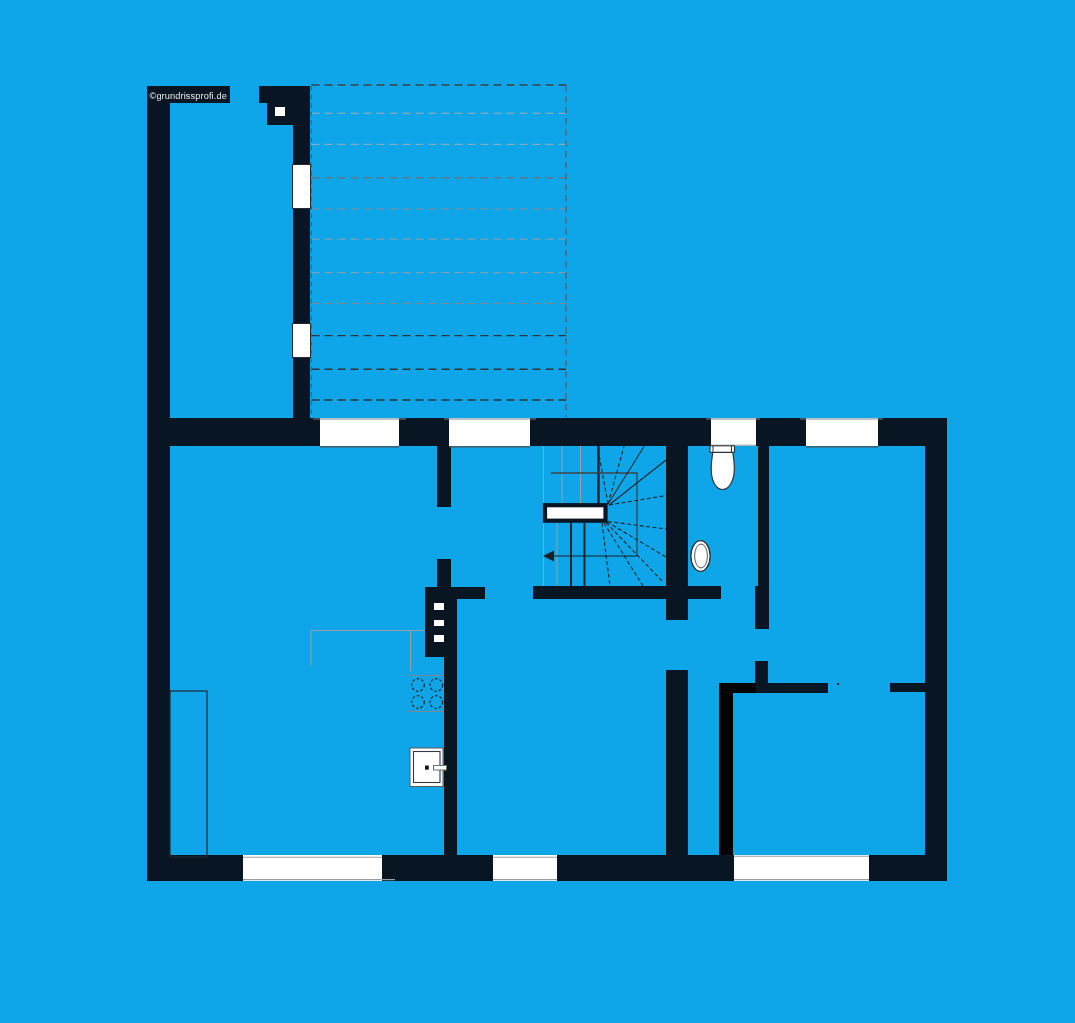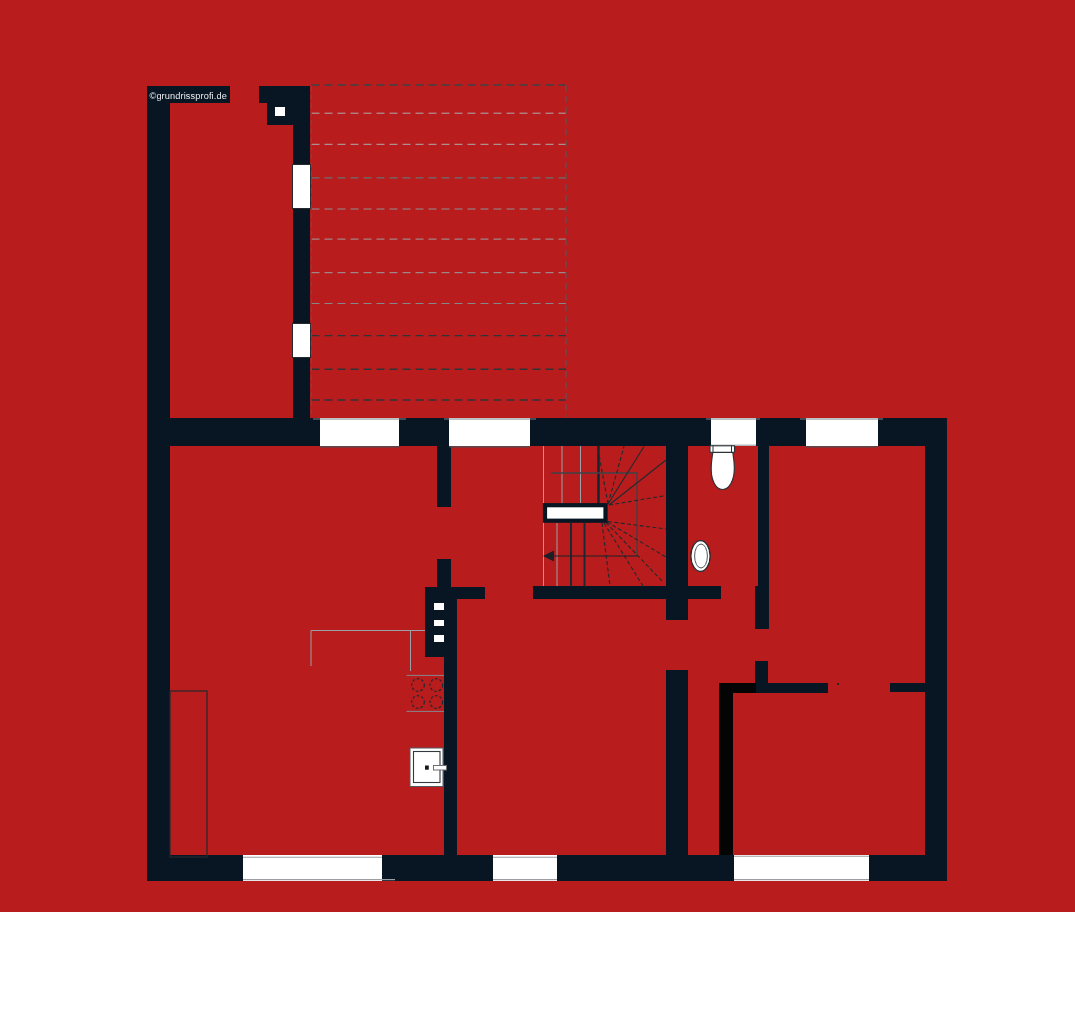--- a/index.html
+++ b/index.html
@@ -1,16 +1,16 @@
 <!DOCTYPE html>
 <html><head>
 <meta charset="utf-8">
 <style>
   html,body{margin:0;padding:0;background:#ffffff;}
-  .page{position:relative;width:1075px;height:912px;background:#b91c1c;overflow:hidden;font-family:"Liberation Sans", sans-serif;}
+  .page{position:relative;width:1075px;height:1023px;background:#0ea5e9;overflow:hidden;font-family:"Liberation Sans", sans-serif;}
   svg{position:absolute;left:0;top:0;}
 </style>
 </head>
 <body>
 <div class="page">
 <svg width="1075" height="1023" viewBox="0 0 1075 1023">
 <defs></defs>
 <g shape-rendering="crispEdges">
 
 <rect x="147" y="86" width="23" height="795" fill="#081523"></rect>

